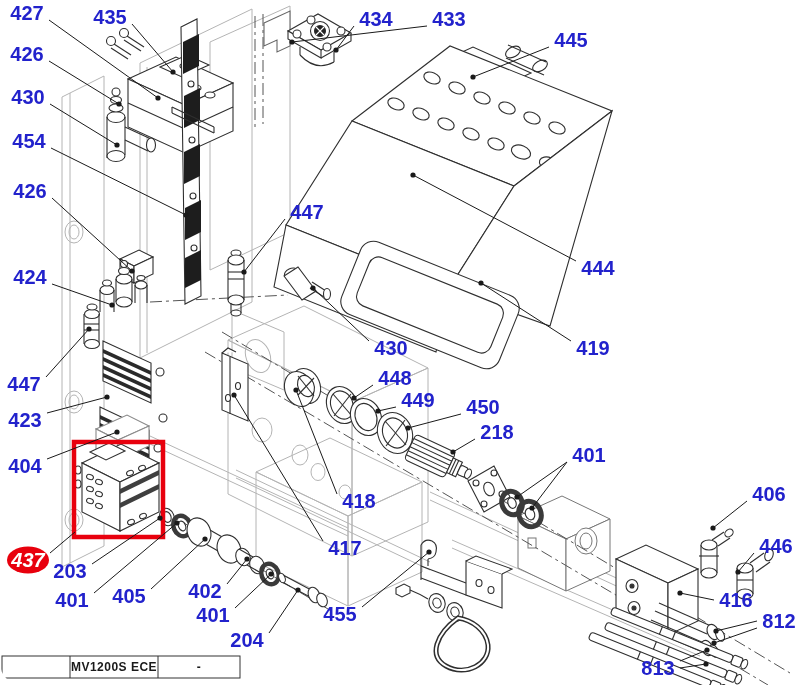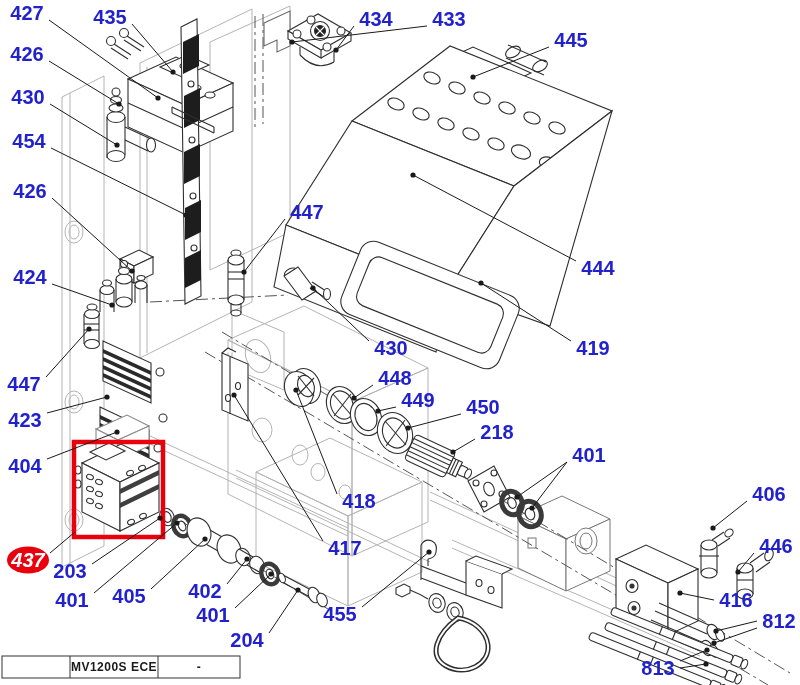--- a/index.html
+++ b/index.html
@@ -1,17 +1,17 @@
 <!DOCTYPE html>
 <html><head>
 <meta charset="utf-8">
 <style>
   html,body{margin:0;padding:0;background:#fff;}
   #stage{position:relative;width:800px;height:685px;background:#fff;overflow:hidden;
-         font-family:"Liberation Sans", sans-serif;}
+         font-family:"Liberation Sans", sans-serif;border-radius:22px;}
   svg{display:block;}
   svg text{font-family:"Liberation Sans", sans-serif;}
   .callout-text{font-weight:bold;font-size:20px;}
   .tb-text{font-weight:bold;font-size:12px;letter-spacing:0.5px;fill:#1a1a1a;}
 </style>
 </head>
 <body>
 <div id="stage">
 
 <svg id="diagram" width="800" height="685" viewBox="0 0 800 685">

